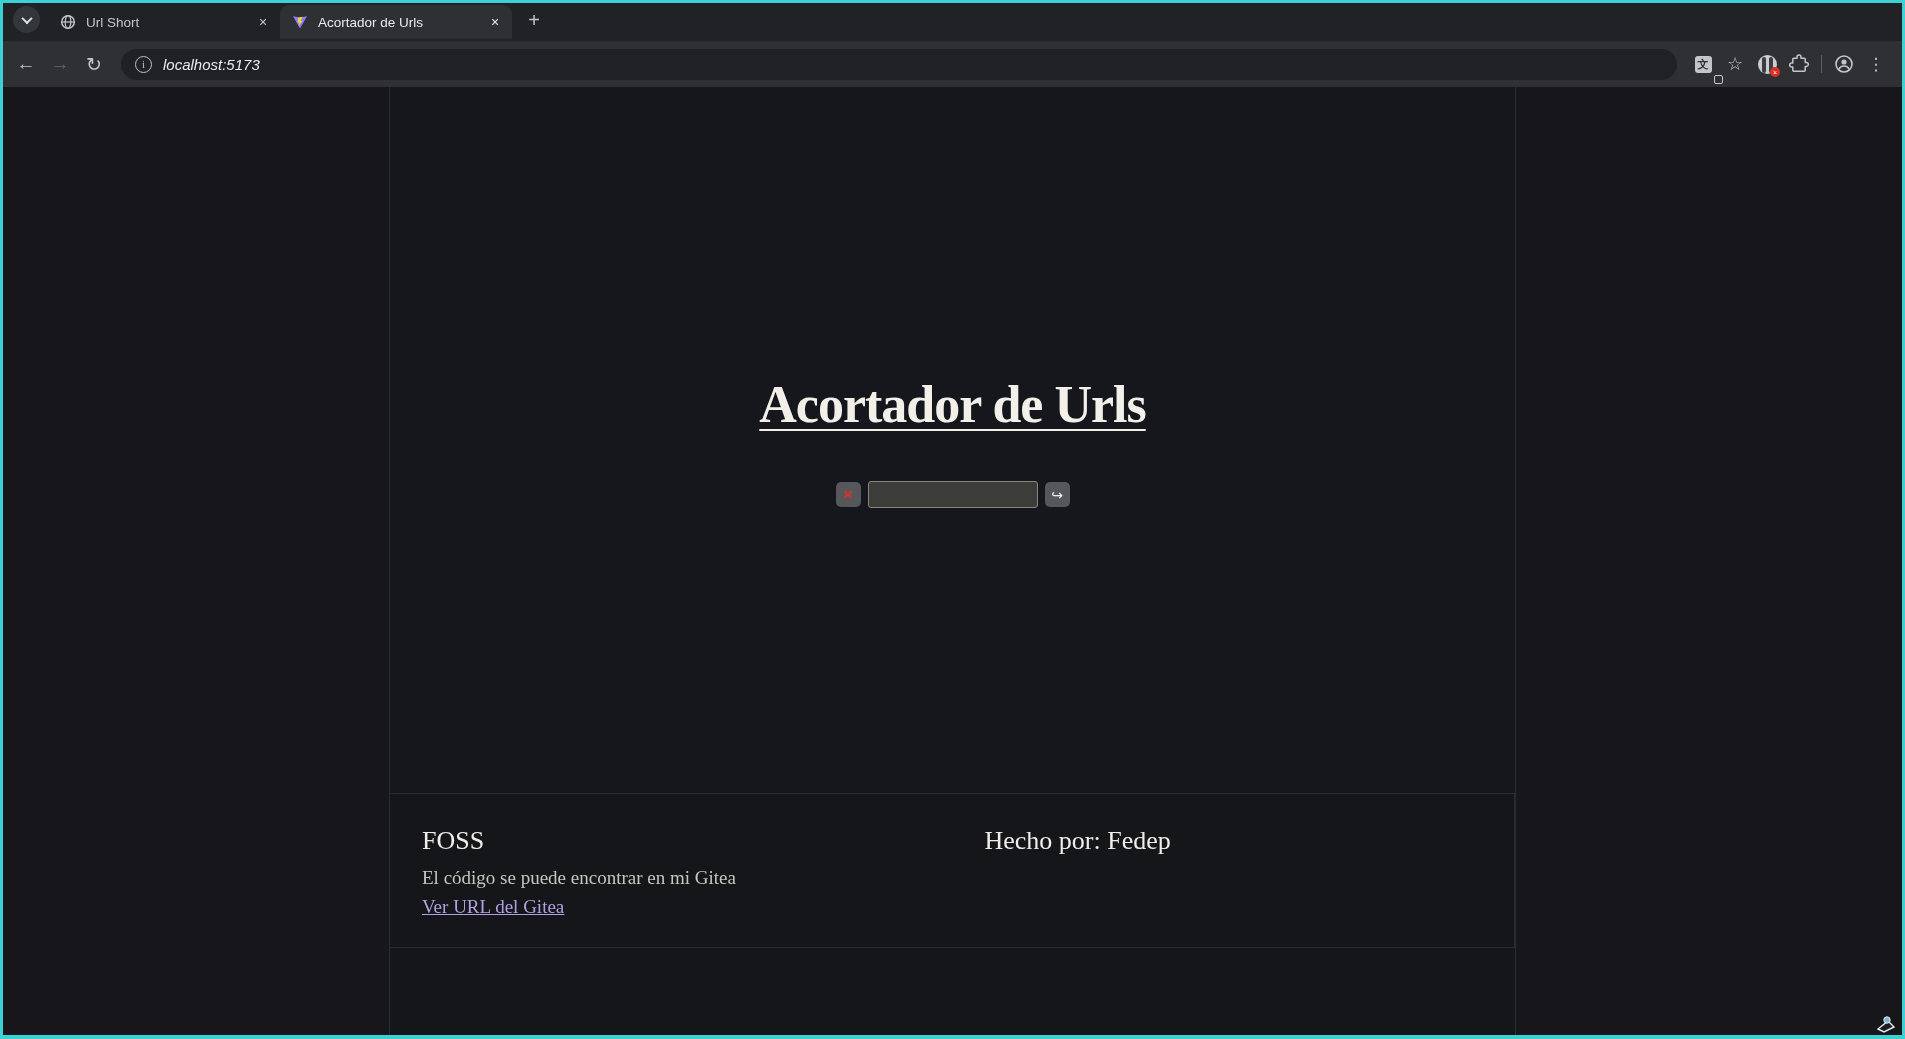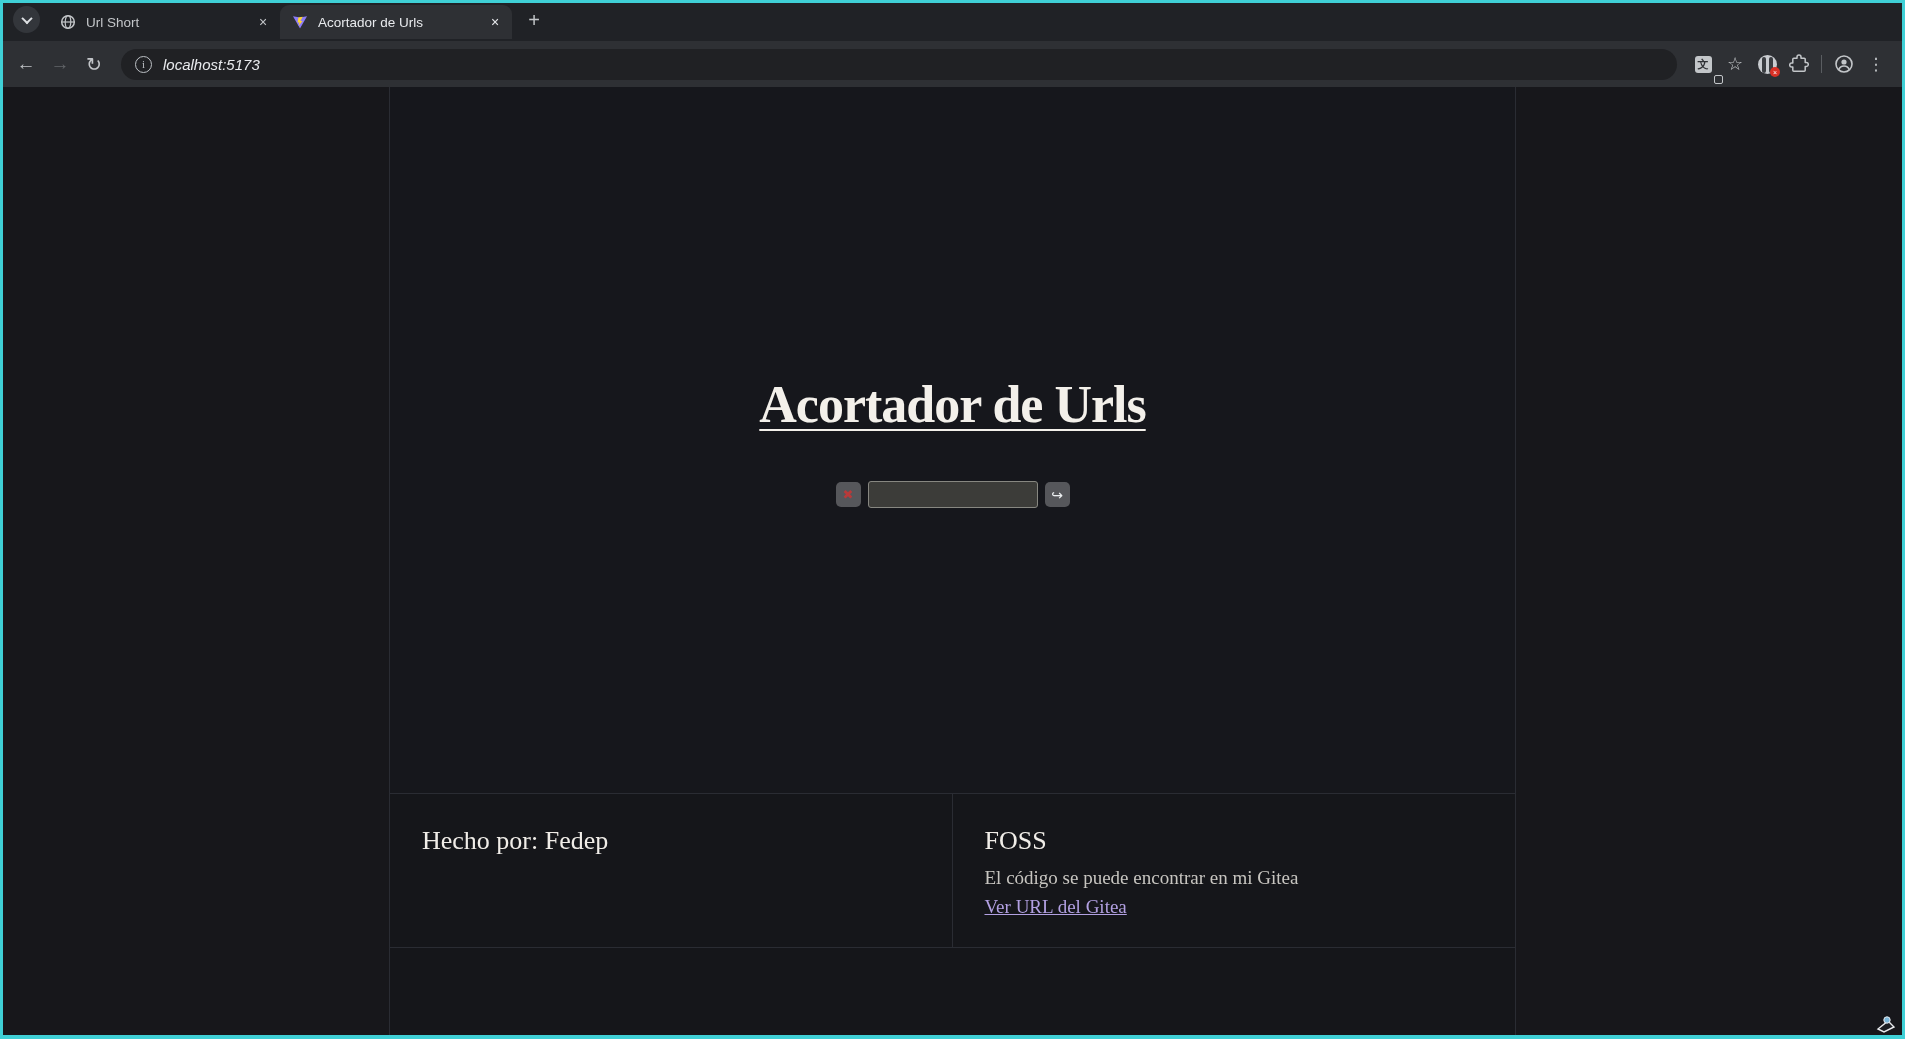--- a/index.html
+++ b/index.html
@@ -172,28 +172,28 @@
       <div class="hero">
         <h1 class="page-title">Acortador de Urls</h1>
         <div class="shorten-row">
           <button class="mini-btn clear">✖</button>
           <input class="url-input" type="text" value="" style="">
           <button class="mini-btn submit">↪</button>
         </div>
       </div>
 
       <div class="footer">
-        <div class="footer-col left">
-          <div class="made-by">Hecho por: Fedep</div>
-        </div>
         <div class="footer-col">
           <div class="foss-title">FOSS</div>
           <div class="foss-text">El código se puede encontrar en mi Gitea</div>
           <a class="foss-link">Ver URL del Gitea</a>
         </div>
+        <div class="footer-col left">
+          <div class="made-by">Hecho por: Fedep</div>
+        </div>
       </div>
 
       <div class="bottom-strip"></div>
     </div>
 
     <svg class="cursor-icon" viewBox="0 0 22 20">
       <path d="M4 16 L14 8 L20 14 L10 19 Z" fill="#1b1d22" stroke="#e8eaed" stroke-width="1.4"></path>
       <circle cx="13" cy="7" r="3.2" fill="#7ab6d9" stroke="#e8eaed" stroke-width="1"></circle>
     </svg>
   </div>

